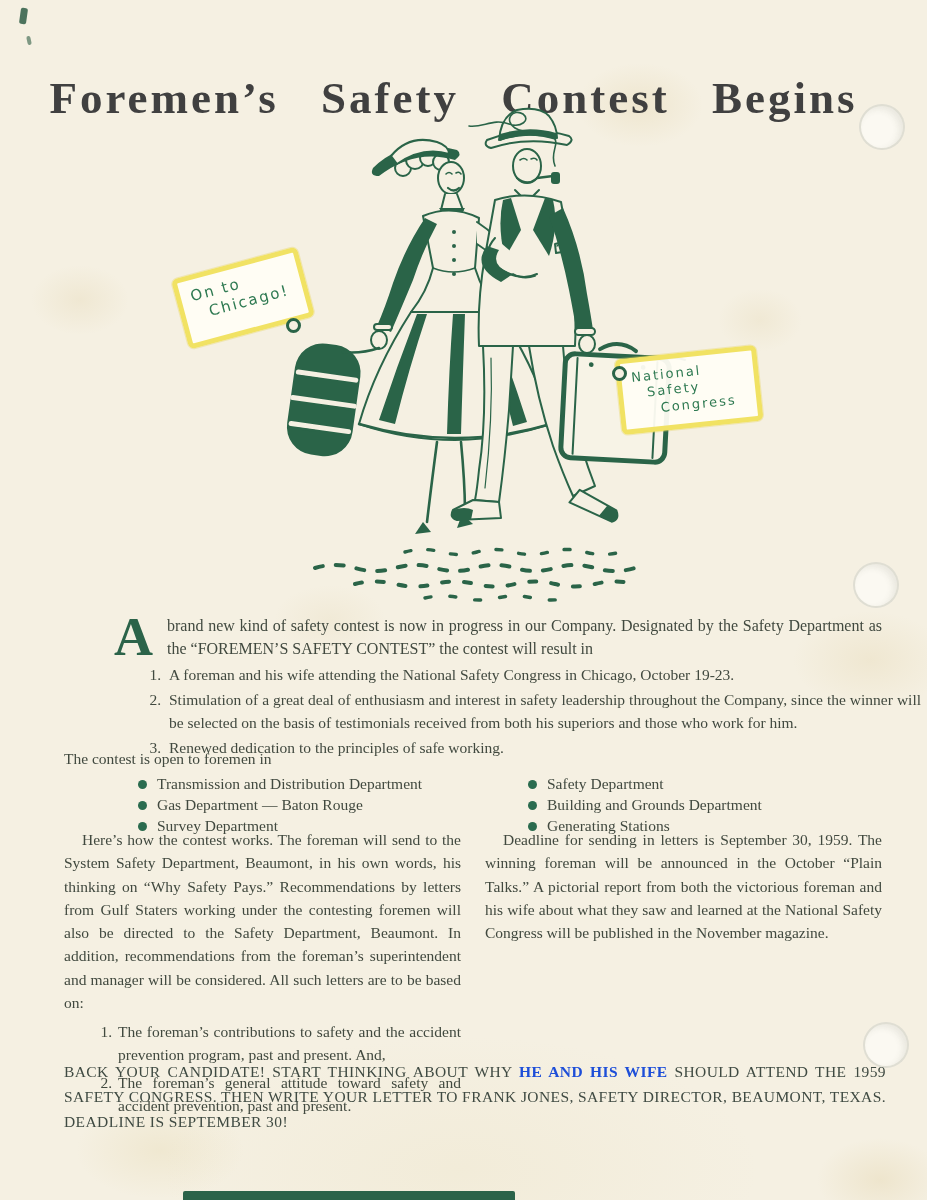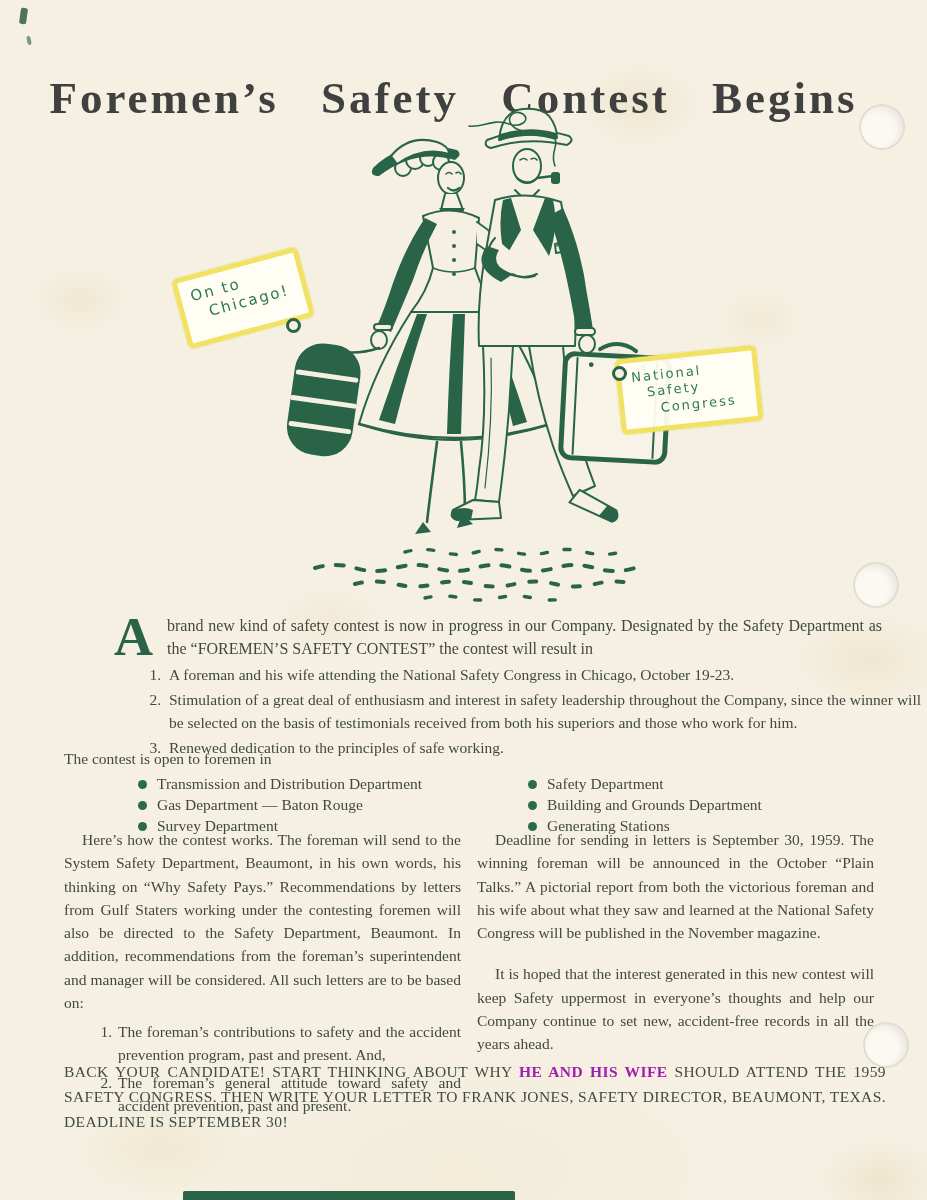--- a/index.html
+++ b/index.html
@@ -92,33 +92,33 @@
   .dept-cols{display:flex;}
   .dept-col{list-style:none;margin:0;padding:0;}
   .dept-col.left{margin-left:74px;width:380px;}
   .dept-col.right{margin-left:10px;}
   .dept-col li{display:flex;align-items:center;margin:3px 0;}
   .dot{
     width:9px;height:9px;border-radius:50%;
     background:#2a6b4e;margin-right:10px;flex:0 0 auto;
   }
 
-  .columns{position:absolute;left:64px;top:828px;width:818px;display:flex;gap:16px;}
+  .columns{position:absolute;left:64px;top:828px;width:818px;display:flex;gap:24px;}
   .col{width:397px;font-size:15.5px;line-height:1.5;text-align:justify;}
   .col p{margin:0;text-indent:18px;}
   .col p.second{margin-top:18px;}
   .col ol{margin:6px 0 0 0;padding-left:52px;}
   .col ol li{margin-bottom:4px;padding-left:2px;}
 
   .footer-call{
     position:absolute;left:64px;top:1043px;width:822px;
     font-size:15.5px;line-height:1.62;letter-spacing:.4px;
     text-align:justify;color:#3f4a42;
   }
-  .footer-call b{font-weight:700;color:#a21caf;}
+  .footer-call b{font-weight:700;color:#1d4ed8;}
 
   .next-page-bar{
     position:absolute;left:183px;top:1191px;width:332px;height:9px;
     background:#2b6349;border-radius:2px 2px 0 0;
   }
 </style>
 </head>
 <body>
 
 <div class="page">
@@ -302,21 +302,20 @@
   <div class="columns">
     <div class="col">
       <p>Here’s how the contest works.  The foreman will send to the System Safety Department, Beaumont, in his own words, his thinking on “Why Safety Pays.”  Recommendations by letters from Gulf Staters working under the contesting foremen will also be directed to the Safety Department, Beaumont.  In addition, recommendations from the foreman’s superintendent and manager will be considered.  All such letters are to be based on:</p>
       <ol>
         <li><span>The foreman’s contributions to safety and the accident prevention program, past and present. And,</span></li>
         <li><span>The foreman’s general attitude toward safety and accident prevention, past and present.</span></li>
       </ol>
     </div>
     <div class="col">
       <p>Deadline for sending in letters is September 30, 1959. The winning foreman will be announced in the October “Plain Talks.”  A pictorial report from both the victorious foreman and his wife about what they saw and learned at the National Safety Congress will be published in the November magazine.</p>
-      <p class="second">It is hoped that the interest generated in this new contest will keep Safety uppermost in everyone’s thoughts and help our Company continue to set new, accident-free records in all the years ahead.</p>
     </div>
   </div>
 
   <p class="footer-call">
     <span>BACK YOUR CANDIDATE!  START THINKING ABOUT WHY </span><b>HE AND HIS WIFE</b><span> SHOULD ATTEND THE 1959 SAFETY CONGRESS.  THEN WRITE YOUR LETTER TO FRANK JONES, SAFETY DIRECTOR, BEAUMONT, TEXAS.  DEADLINE IS SEPTEMBER 30!</span>
   </p>
 
   <div class="next-page-bar"></div>
 </div>
 

